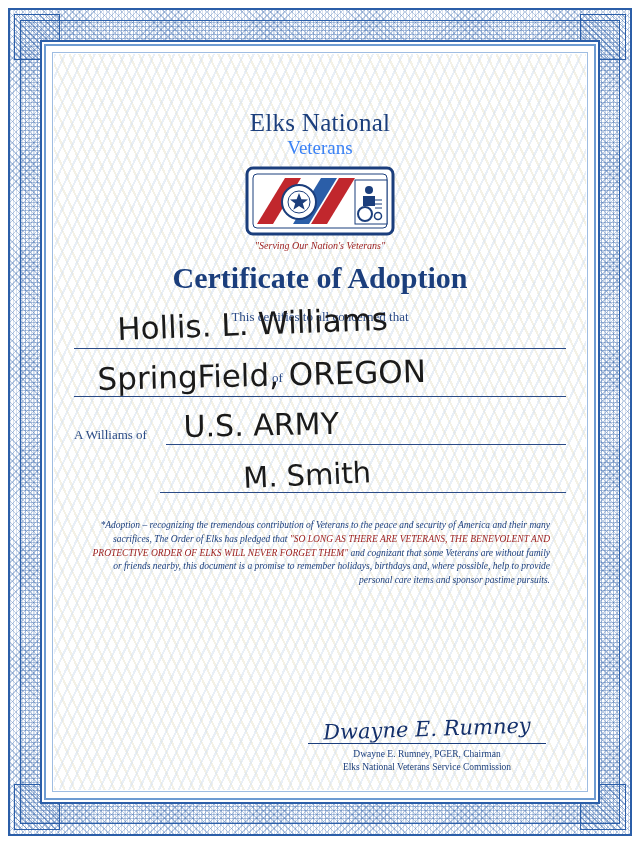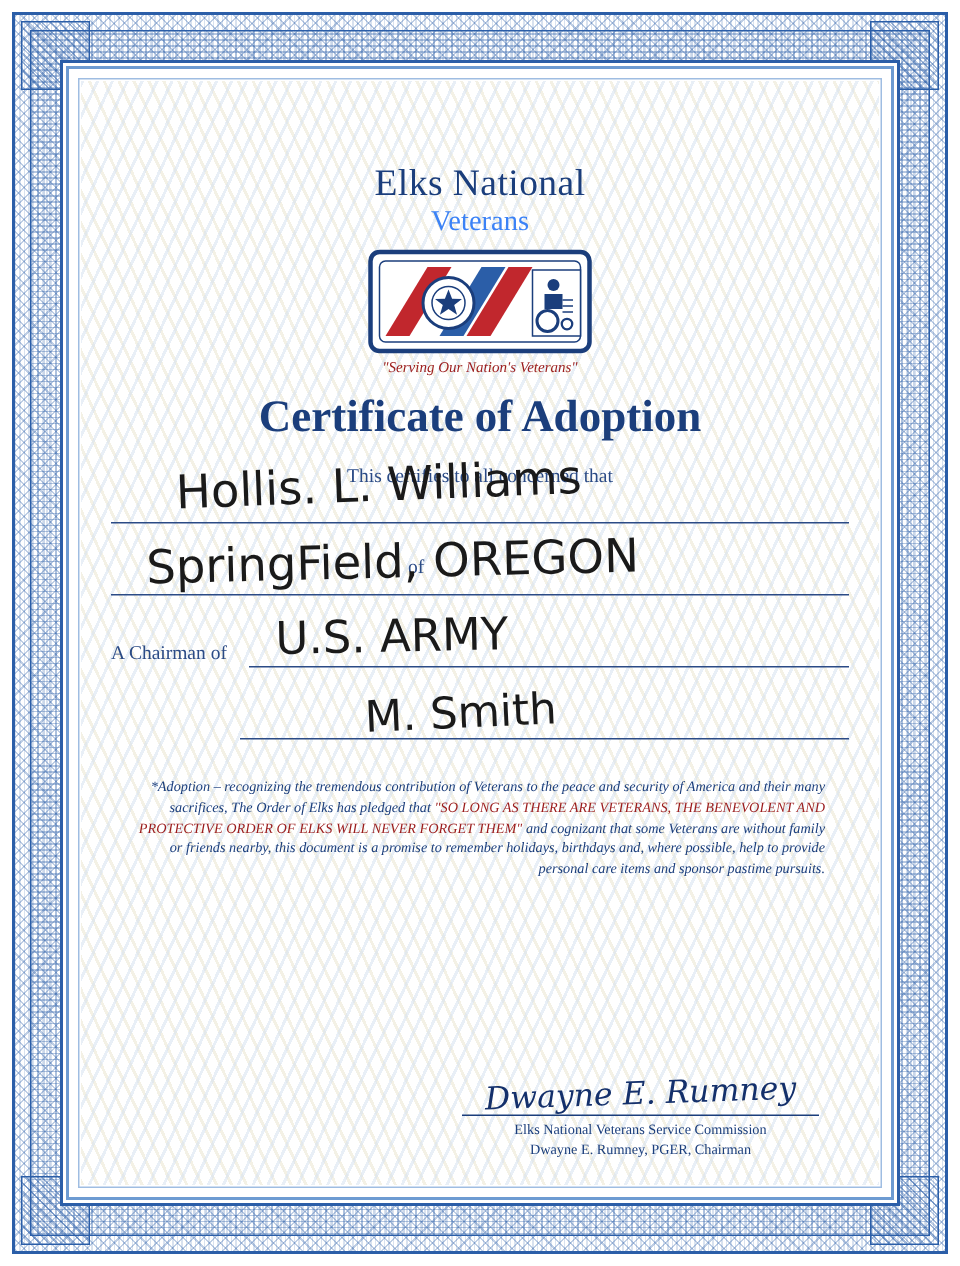--- a/index.html
+++ b/index.html
@@ -154,21 +154,21 @@
         <div class="rule"></div>
       </div>
 
       <div class="row">
         <div class="lab-of">of</div>
         <div class="hand h2">SpringField, OREGON</div>
         <div class="rule"></div>
       </div>
 
       <div class="row">
-        <div class="lab-left">A Chairman of</div>
+        <div class="lab-left">A Williams of</div>
         <div class="hand h3">U.S. ARMY</div>
         <div class="rule vet"></div>
       </div>
 
 
       <div class="row">
         <div class="hand h5">M. Smith</div>
         <div class="rule short"></div>
       </div>
 
@@ -176,18 +176,18 @@
 
     <div class="note">
       <span class="it">*Adoption – recognizing the tremendous contribution of Veterans to the peace and security of America and their many sacrifices, The Order of Elks has pledged that</span>
       <span class="red">"SO LONG AS THERE ARE VETERANS, THE BENEVOLENT AND PROTECTIVE ORDER OF ELKS WILL NEVER FORGET THEM"</span>
       <span class="it">and cognizant that some Veterans are without family or friends nearby, this document is a promise to remember holidays, birthdays and, where possible, help to provide personal care items and sponsor pastime pursuits.</span>
     </div>
 
     <div class="sig-block">
       <div class="sig-script">Dwayne E. Rumney</div>
       <div class="sig-rule"></div>
+      <div class="sig-line">Dwayne E. Rumney, PGER, Chairman</div>
       <div class="sig-line">Elks National Veterans Service Commission</div>
-      <div class="sig-line">Dwayne E. Rumney, PGER, Chairman</div>
     </div>
 
   </div>
 </div>
 
 </body></html>

